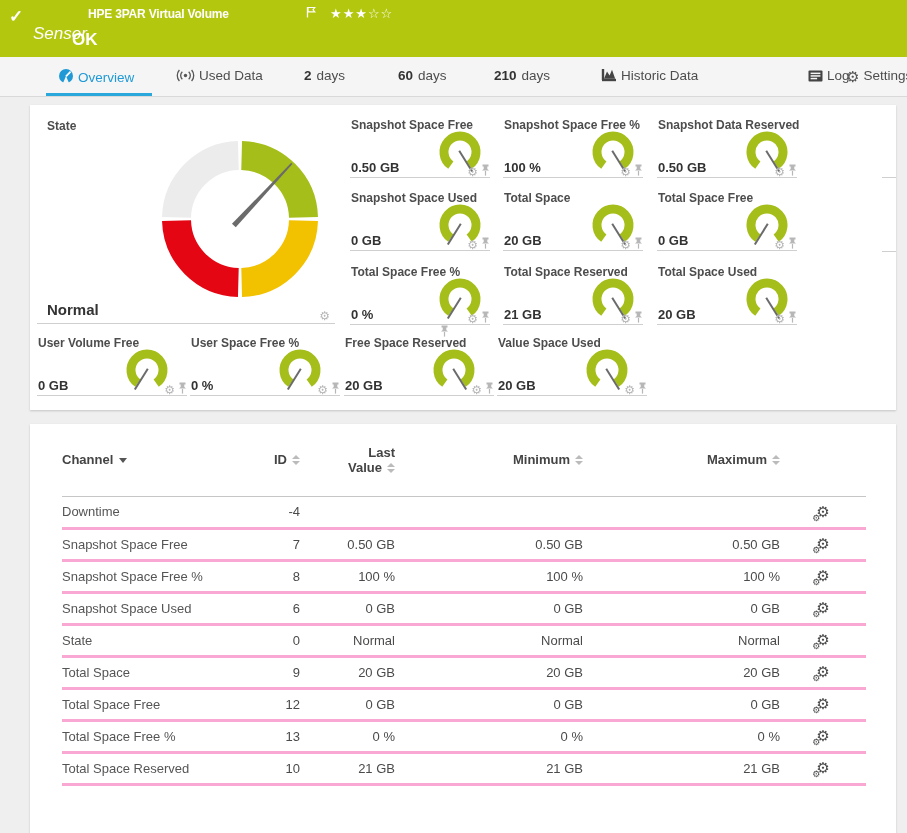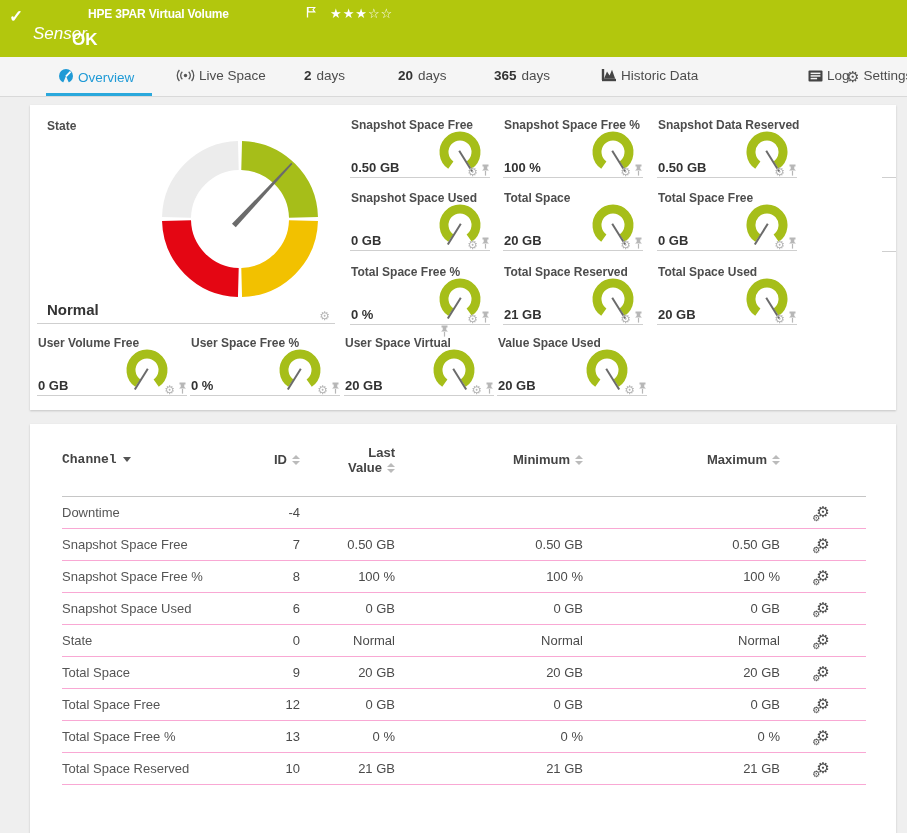--- a/index.html
+++ b/index.html
@@ -43,22 +43,22 @@
   .gvalue { position:absolute; left:1px; top:45px; font-size:13px; font-weight:bold; color:#333; white-space:nowrap; }
   .ticons { position:absolute; right:0; top:47px; white-space:nowrap; }
   .tilegear { font-size:12px; color:#b7b7b7; cursor:pointer; }
   .pin { margin-left:3px; cursor:pointer; }
   .stub { position:absolute; left:852px; width:14px; height:1px; background:#cfcfcf; }
 
   
   table { border-collapse:collapse; margin-left:32px; width:804px; table-layout:fixed; }
   th { height:72px; border-bottom:1px solid #c6c6c6; font-size:13px; font-weight:bold; color:#444;
        vertical-align:middle; text-align:right; cursor:pointer; }
-  th.c-channel { text-align:left;font-family:Liberation Mono, monospace; }
-  td { height:32px; border-bottom:1px solid #f9a8d4; font-size:13px; color:#4a4a4a; text-align:right; vertical-align:middle; }
+  th.c-channel { text-align:left; }
+  td { height:32px; border-bottom:3px solid #f9a8d4; font-size:13px; color:#4a4a4a; text-align:right; vertical-align:middle; }
   td.c-channel { text-align:left; color:#555; }
   td.c-gear, th.c-gear { text-align:center; }
   .tri { display:inline-block; width:0; height:0; border-left:4px solid transparent; border-right:4px solid transparent;
          border-top:5px solid #555; margin-left:6px; vertical-align:1px; }
   .sorticon { display:inline-block; vertical-align:-1px; margin-left:5px; }
   .sorticon i { display:block; width:0; height:0; border-left:4px solid transparent; border-right:4px solid transparent; }
   .sorticon .up { border-bottom:4px solid #bbb; margin-bottom:2px; }
   .sorticon .dn { border-top:4px solid #bbb; }
   .rowgear { position:relative; display:inline-block; font-size:15px; color:#4a4a4a; cursor:pointer; line-height:15px; }
   .rowgear .sub { position:absolute; font-size:9px; left:-4px; top:7px; }
@@ -83,24 +83,24 @@
 <div class="tabbar" id="tabbar">
     <div class="tab active" style="left:58px"><span class="ticon"><svg width="16" height="16" viewBox="0 0 16 16">
           <circle cx="8" cy="8" r="7" fill="#1f9ad6"></circle>
           <polygon points="8,8 4.8,15.4 11.2,15.4" fill="#f5f5f5"></polygon>
           <path d="M8 8.4 L12.6 3.6" stroke="#fff" stroke-width="1.8"></path>
         </svg></span><span class="tablabel">Overview</span></div>
     <div class="tab" style="left:176px"><span class="ticon"><svg width="19" height="13" viewBox="0 0 19 13">
           <circle cx="9.5" cy="6.5" r="1.7" fill="#555"></circle>
           <path d="M6.3 2.8 A5 5 0 0 0 6.3 10.2 M3.4 1 A8.2 8.2 0 0 0 3.4 12" stroke="#555" stroke-width="1.3" fill="none"></path>
           <path d="M12.7 2.8 A5 5 0 0 1 12.7 10.2 M15.6 1 A8.2 8.2 0 0 1 15.6 12" stroke="#555" stroke-width="1.3" fill="none"></path>
-        </svg></span><span class="tablabel">Live Space</span></div>
+        </svg></span><span class="tablabel">Used Data</span></div>
     <div class="tab" style="left:304px"><span class="tabnum">2</span><span class="tablabel">days</span></div>
-    <div class="tab" style="left:398px"><span class="tabnum">20</span><span class="tablabel">days</span></div>
-    <div class="tab" style="left:494px"><span class="tabnum">365</span><span class="tablabel">days</span></div>
+    <div class="tab" style="left:398px"><span class="tabnum">60</span><span class="tablabel">days</span></div>
+    <div class="tab" style="left:494px"><span class="tabnum">210</span><span class="tablabel">days</span></div>
     <div class="tab" style="left:601px"><span class="ticon"><svg width="16" height="14" viewBox="0 0 16 14">
           <path d="M2 12 L2 1" stroke="#444" stroke-width="2.4"></path>
           <path d="M1 12 L15 12" stroke="#444" stroke-width="2.4"></path>
           <path d="M3 10.8 L6 3.6 L8.6 7.6 L11 1.8 L14.2 10.8 Z" fill="#444"></path>
         </svg></span><span class="tablabel">Historic Data</span></div>
     <div class="tab" style="left:808px"><span class="ticon"><svg width="15" height="12" viewBox="0 0 15 12">
           <rect x="0.5" y="0.5" width="14" height="11" rx="1" fill="#444"></rect>
           <rect x="2.6" y="2.6" width="9.8" height="1.5" fill="#f5f5f5"></rect>
           <rect x="2.6" y="5.2" width="9.8" height="1.5" fill="#f5f5f5"></rect>
           <rect x="2.6" y="7.8" width="6.5" height="1.5" fill="#f5f5f5"></rect>
@@ -276,21 +276,21 @@
             <line x1="-1.5" y1="0" x2="23" y2="0" stroke="#6b6b6b" stroke-width="2"></line>
           </g>
     </svg>
     <div class="gvalue">0 %</div>
     <div class="ticons"><span class="tilegear">⚙</span><svg class="pin" width="9" height="12" viewBox="0 0 9 12">
             <path d="M1.5 0.5 h6 v2 h-1.2 v2.4 l1.7 1.6 h-7 l1.7 -1.6 v-2.4 h-1.2 Z" fill="#b7b7b7"></path>
             <rect x="3.9" y="7" width="1.2" height="4.6" fill="#b7b7b7"></rect>
           </svg></div>
   </div>
       <div class="gtile" style="left:314px;top:228px;width:150px">
-    <div class="gtitle">User Space Virtual</div>
+    <div class="gtitle">Free Space Reserved</div>
     <svg class="ggauge" width="52" height="52" viewBox="-26 -26 52 52">
       <path d="M -9.18 13.11 A 16 16 0 1 1 9.18 13.11" fill="none" stroke="#a6be19" stroke-width="9"></path>
       <g transform="rotate(58)">
             <line x1="-1.5" y1="0" x2="23" y2="0" stroke="#6b6b6b" stroke-width="2"></line>
           </g>
     </svg>
     <div class="gvalue">20 GB</div>
     <div class="ticons"><span class="tilegear">⚙</span><svg class="pin" width="9" height="12" viewBox="0 0 9 12">
             <path d="M1.5 0.5 h6 v2 h-1.2 v2.4 l1.7 1.6 h-7 l1.7 -1.6 v-2.4 h-1.2 Z" fill="#b7b7b7"></path>
             <rect x="3.9" y="7" width="1.2" height="4.6" fill="#b7b7b7"></rect>

